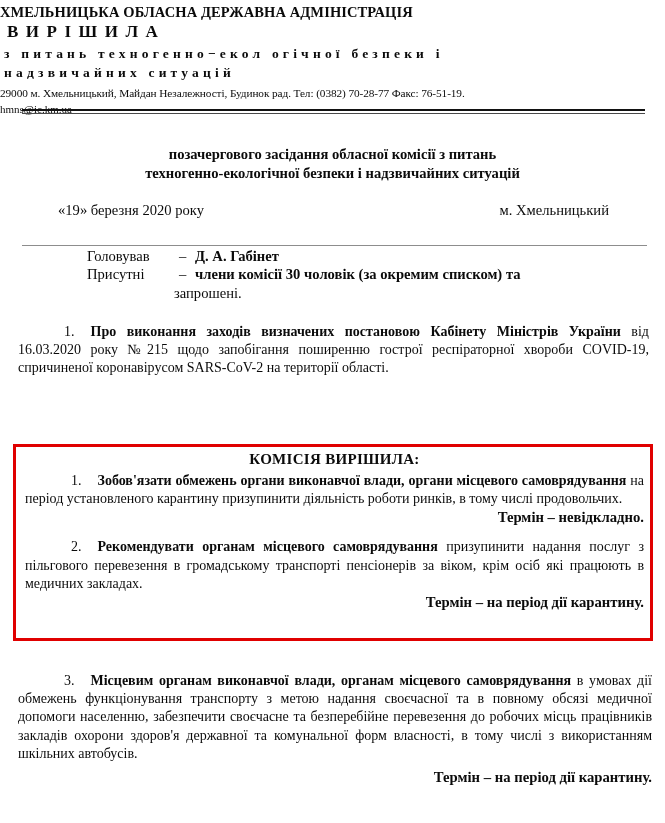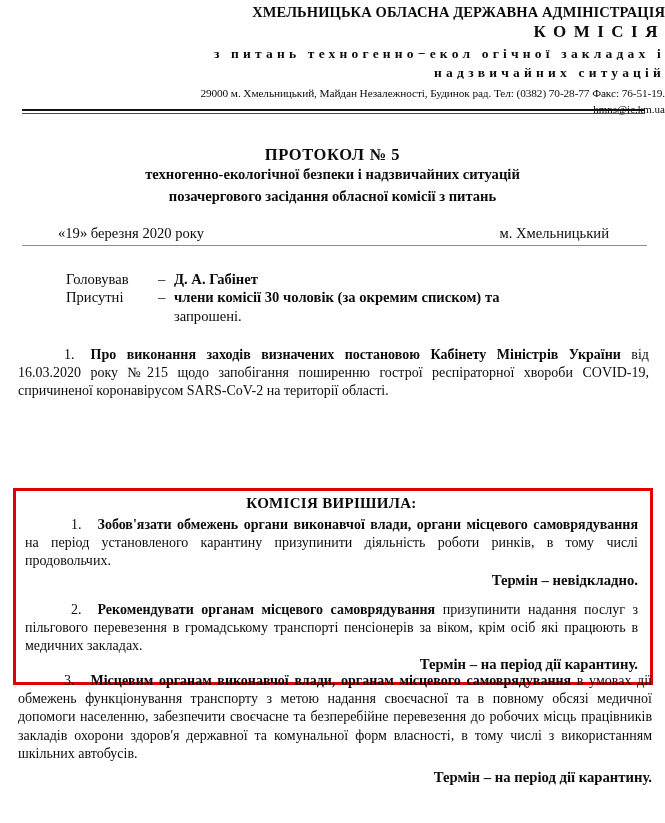--- a/index.html
+++ b/index.html
@@ -19,22 +19,21 @@
   .page {
     position: relative;
     width: 665px;
     height: 823px;
     box-sizing: border-box;
   }
 
   
   .letterhead {
     padding-top: 4px;
-    text-align: right;
-    padding-left: 16px;
+    text-align: left;
   }
   .lh-org {
     font-size: 14.5px;
     font-weight: bold;
     letter-spacing: 0.1px;
     line-height: 1.12;
     white-space: nowrap;
   }
   .lh-commission {
     font-size: 17px;
@@ -116,20 +115,21 @@
   
   .participants {
     margin-top: 28px;
     padding: 0 42px 0 66px;
     font-size: 14.6px;
     line-height: 1.28;
   }
   .p-row {
     display: flex;
     align-items: flex-end;
+    margin-left: 21px;
   }
   .p-label { width: 92px; flex: none; }
   .p-dash  { width: 16px; flex: none; }
   .p-value { flex: 1; font-weight: bold; }
   .p-cont  { padding-left: 108px; }
 
   
   .section-heading {
     text-align: center;
     font-size: 15px;
@@ -161,26 +161,26 @@
   .agenda {
     margin-top: 20px;
     padding: 0 16px 0 18px;
   }
   .agenda .section-heading { margin-bottom: 5px; }
 
   
   .decision-box {
     position: absolute;
     left: 13px;
-    top: 488px;
+    top: 444px;
     width: 640px;
     height: 197px;
     box-sizing: border-box;
     border: 3px solid #e00000;
-    padding: 3px 12px 0 9px;
+    padding: 3px 6px 0 9px;
   }
   .decision-box .section-heading { margin: 1px 0 4px 0; }
   .decision-item { margin-bottom: 0; }
   .decision-gap { height: 11px; }
 
   
   .bottom-block {
     position: absolute;
     left: 18px;
     top: 672px;
@@ -190,36 +190,35 @@
   }
   .bottom-block .term-line { margin-top: 5px; }
 </style>
 </head>
 <body>
 
 <div class="page">
 
   <div class="letterhead">
     <div class="lh-org">ХМЕЛЬНИЦЬКА ОБЛАСНА ДЕРЖАВНА АДМІНІСТРАЦІЯ</div>
-    <div class="lh-commission">КОМІСІЯ</div>
-    <div class="lh-sub1">з питань техногенно−екол огічної закладах і</div>
+    <div class="lh-commission">ВИРІШИЛА</div>
+    <div class="lh-sub1">з питань техногенно−екол огічної безпеки і</div>
     <div class="lh-sub2">надзвичайних ситуацій</div>
     <div class="lh-address">29000 м. Хмельницький,  Майдан Незалежності, Будинок рад. Тел: (0382) 70-28-77 Факс: 76-51-19.</div>
     <div class="lh-email">hmns@ic.km.ua</div>
   </div>
 
   <div class="rule-double">
     <div class="r1"></div>
     <div class="r2"></div>
   </div>
 
   <div class="title-block">
-    <div class="protocol-no">ПРОТОКОЛ  № 5</div>
+    <div class="protocol-sub">позачергового засідання обласної комісії з питань</div>
     <div class="protocol-sub" style="margin-top:0">техногенно-екологічної безпеки і надзвичайних ситуацій</div>
-    <div class="protocol-sub">позачергового засідання обласної комісії з питань</div>
   </div>
 
   <div class="date-row">
     <span>«19» березня 2020 року</span>
     <span>м. Хмельницький</span>
   </div>
 
   <div class="rule-thin"></div>
 
   <div class="participants">

